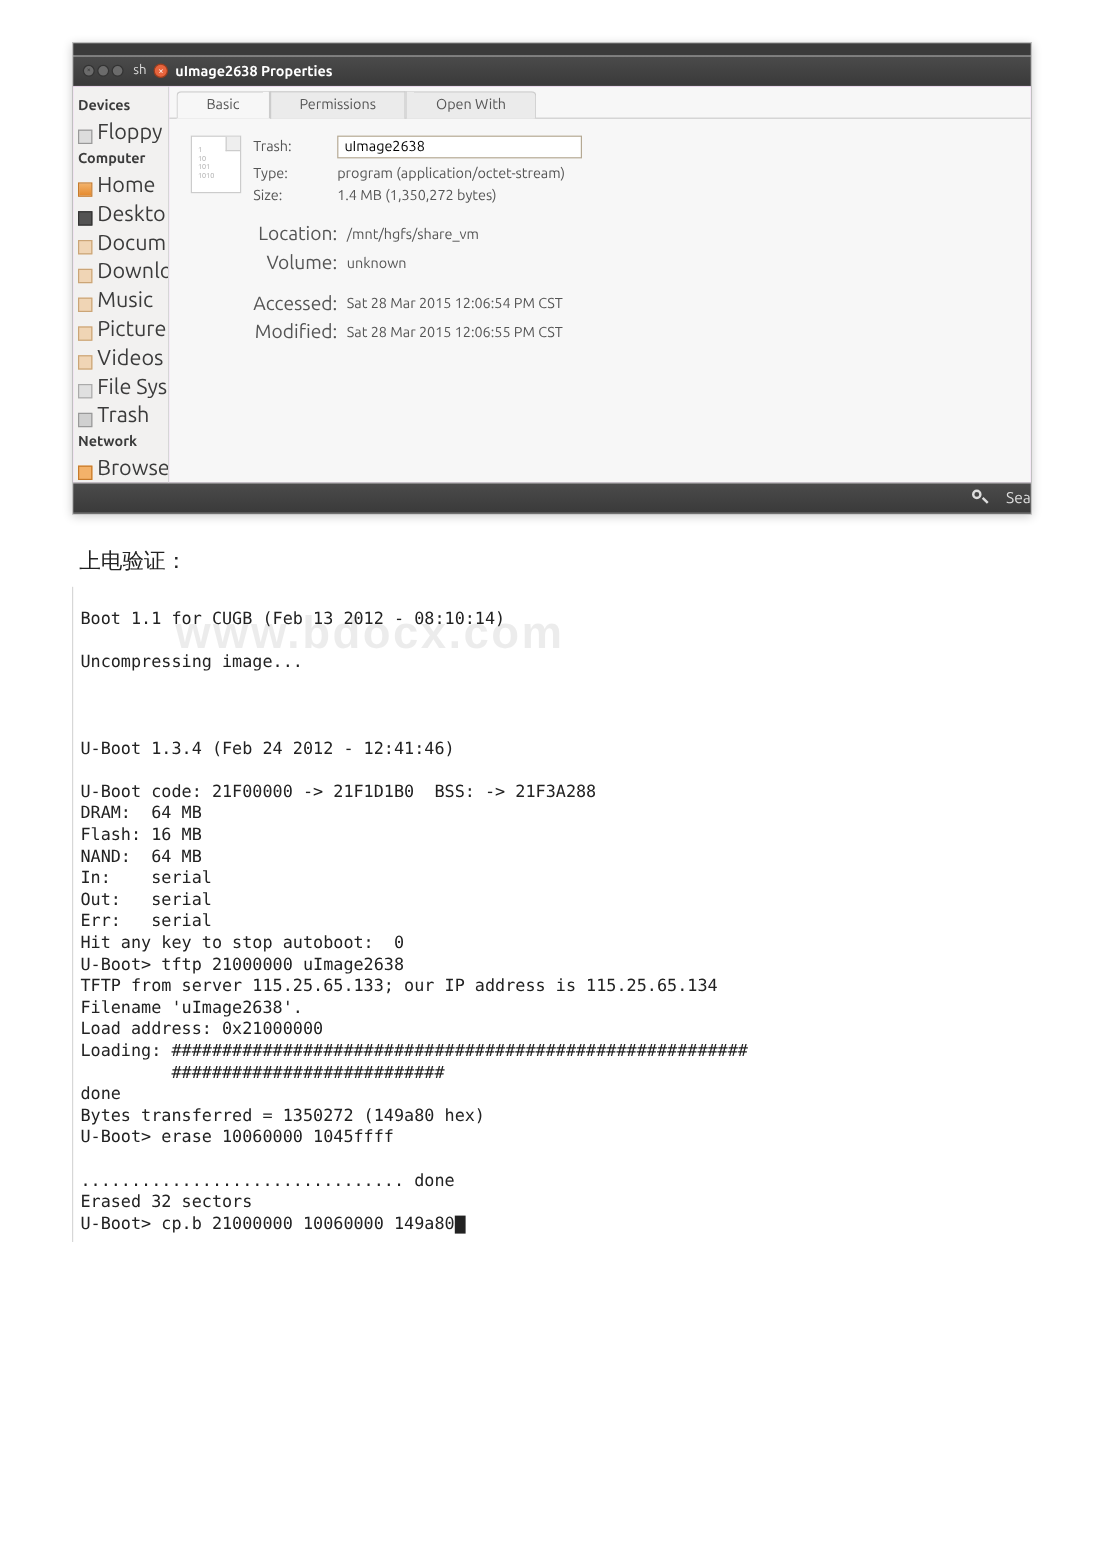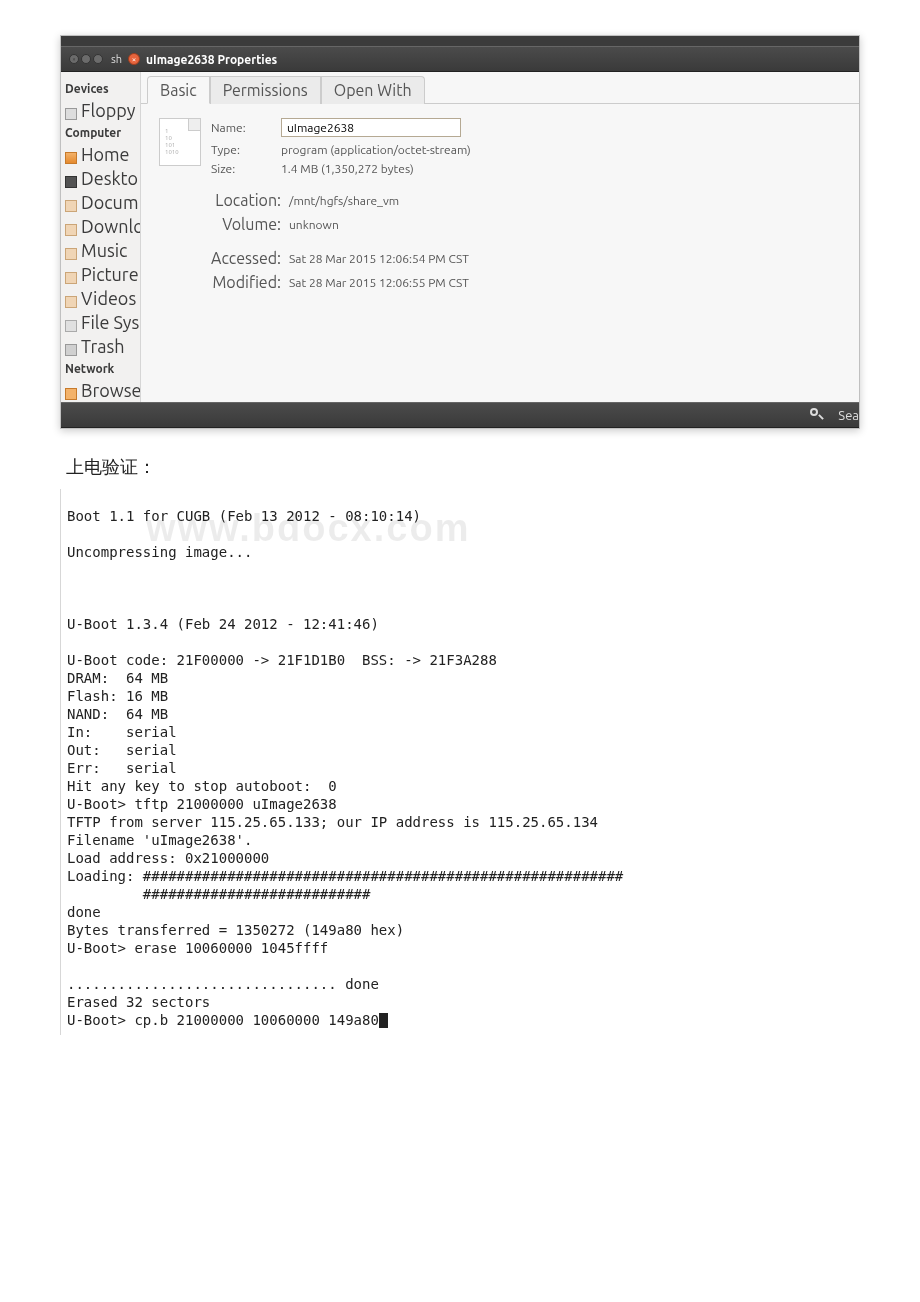--- a/index.html
+++ b/index.html
@@ -31,30 +31,30 @@
   .ico-doc{background:#f0d5b5;border-color:#cba577}
   .ico-down{background:#f0d5b5;border-color:#cba577}
   .ico-music{background:#f0d5b5;border-color:#cba577;position:relative}
   .ico-pic{background:#f0d5b5;border-color:#cba577}
   .ico-vid{background:#f0d5b5;border-color:#cba577}
   .ico-fs{background:#e0e0e0;border-color:#aaa}
   .ico-trash{background:#d0d0d0;border-color:#999}
   .ico-browse{background:#f3b26a;border-color:#c77a2a}
   .main-area{flex:1;background:#f7f7f7;overflow:hidden}
   .tabs{display:flex;margin:4px 0 0 6px}
-  .tab{padding:4px 12px;font-size:16px;color:#555;background:#ebebeb;border:1px solid #ccc;border-bottom:none}
+  .tab{padding:4px 24px;font-size:12px;color:#555;background:#ebebeb;border:1px solid #ccc;border-bottom:none}
   .tab:first-child{border-radius:4px 0 0 0}
   .tab:last-child{border-radius:0 4px 0 0}
   .tab.active{background:#f7f7f7;border-bottom:1px solid #f7f7f7;position:relative;z-index:2}
   .panel{border-top:1px solid #ccc;padding:14px 18px;margin-top:-1px}
   .row{display:flex;margin-bottom:6px;align-items:center}
   .lbl{width:70px;text-align:left;color:#555;font-size:12px}
   .lbl-r{width:78px;text-align:right;color:#555;font-size:16px;padding-right:8px}
   .val{color:#555;font-size:12px}
-  .name-inp{border:1px solid #b5a993;padding:2px 5px;font-size:12px;width:180px;background:#fff;font-family:inherit}
+  .name-inp{border:1px solid #b5a993;padding:2px 5px;font-size:12px;width:204px;background:#fff;font-family:inherit}
   .file-icon{width:42px;height:48px;margin-right:10px;position:relative;background:#fff;border:1px solid #ccc}
   .file-icon .fold{position:absolute;top:0;right:0;width:12px;height:12px;background:#eee;border-left:1px solid #ccc;border-bottom:1px solid #ccc}
   .bin-lines{position:absolute;top:8px;left:5px;font-size:6px;color:#aaa;line-height:7px}
   .row-top{display:flex;align-items:flex-start}
   .info-col{flex:1}
   .gap{height:10px}
   .doc-h{font-family:"SimSun","NSimSun",serif;font-size:18px;color:#222;margin:26px 0 8px 6px}
   .watermark-wrap{position:relative;margin-top:4px}
   .watermark{position:absolute;top:18px;left:86px;font-size:38px;font-weight:bold;color:#000;opacity:0.07;letter-spacing:2px;white-space:nowrap;user-select:none;font-family:Arial,sans-serif}
   .term{border-left:1px solid #d7d7d7;padding:0 0 6px 6px;font-family:"DejaVu Sans Mono","Consolas",monospace;font-size:14px;color:#222;white-space:pre;line-height:18px;margin-top:10px;position:relative}
@@ -139,21 +139,21 @@
           <div class="tab">Open With</div>
         </div>
         <div class="panel">
           <div class="row-top">
             <div class="file-icon">
               <div class="fold"></div>
               <div class="bin-lines">1<br>10<br>101<br>1010</div>
             </div>
             <div class="info-col">
               <div class="row">
-                <span class="lbl">Name:</span>
+                <span class="lbl">Trash:</span>
                 <input class="name-inp" value="uImage2638" style="">
               </div>
               <div class="row">
                 <span class="lbl">Type:</span>
                 <span class="val">program (application/octet-stream)</span>
               </div>
               <div class="row">
                 <span class="lbl">Size:</span>
                 <span class="val">1.4 MB (1,350,272 bytes)</span>
               </div>

